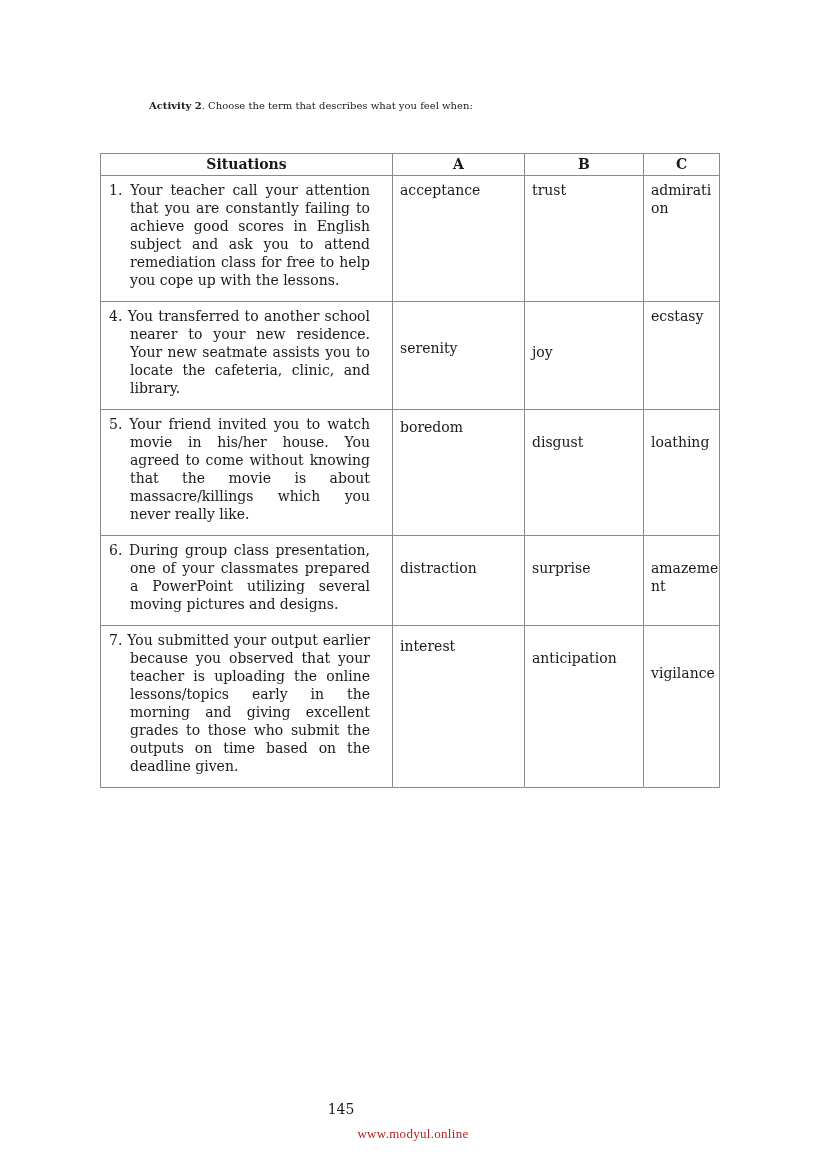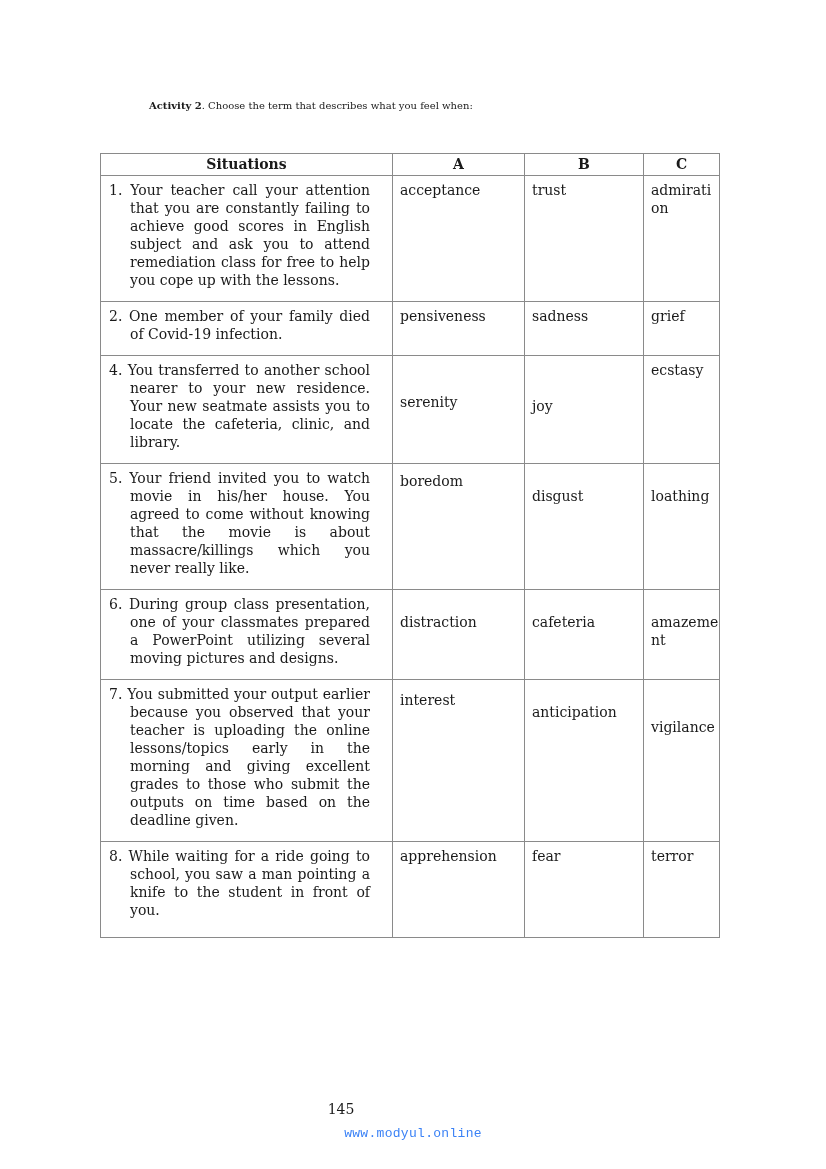--- a/index.html
+++ b/index.html
@@ -10,21 +10,21 @@
   table { position: absolute; left: 100px; top: 153px; width: 568px;
           border-collapse: collapse; font-size: 14px; line-height: 18px; table-layout: fixed; }
   td, th { border: 1px solid #8a8a8a; vertical-align: top; padding: 0; }
   th { font-weight: bold; text-align: center; height: 21px; line-height: 21px; font-size: 14px; }
   col.c0 { width: 292px; } col.c1 { width: 132px; } col.c2 { width: 119px; } col.c3 { width: 76px; }
   .sit { padding: 5px 22px 0 8px; text-align: justify; }
   .sit .txt { display: block; padding-left: 21px; text-indent: -21px; }
   .opt { padding: 5px 0 0 7px; word-break: break-all; }
   .pagenum { position: absolute; top: 1101px; left: 0; width: 682px; text-align: center; font-size: 14px; }
   .watermark { position: absolute; top: 1126px; left: 0; width: 826px; text-align: center;
-               font-family: Liberation Mono, monospace; font-size: 13px; color: #3b82f6; letter-spacing: 0.3px; }
+               font-family: Liberation Serif, serif; font-size: 13px; color: #b91c1c; letter-spacing: 0.3px; }
 </style>
 </head>
 <body>
 
 <div class="instruction">
   <b>Activity 2</b><span>. Choose the term that describes what you feel when:</span>
 </div>
 
 <table>
   <colgroup>
@@ -43,28 +43,20 @@
   </thead>
   <tbody>
     <tr style="height:126px">
       <td class="sit">
           <span class="txt">1. Your teacher call your attention that you are constantly failing to achieve good scores in English subject and ask you to attend remediation class for free to help you cope up with the lessons.</span>
         </td>
       <td class="opt">acceptance</td>
       <td class="opt">trust</td>
       <td class="opt">admiration</td>
     </tr>
-    <tr style="height:54px">
-      <td class="sit">
-          <span class="txt">2. One member of your family died of Covid-19 infection.</span>
-        </td>
-      <td class="opt">pensiveness</td>
-      <td class="opt">sadness</td>
-      <td class="opt">grief</td>
-    </tr>
     <tr style="height:108px">
       <td class="sit">
           <span class="txt">4. You transferred to another school nearer to your new residence. Your new seatmate assists you to locate the cafeteria, clinic, and library.</span>
         </td>
       <td class="opt" style="padding-top:37px">serenity</td>
       <td class="opt" style="padding-top:41px">joy</td>
       <td class="opt" style="">ecstasy</td>
     </tr>
     <tr style="height:126px">
       <td class="sit">
@@ -72,36 +64,28 @@
         </td>
       <td class="opt" style="padding-top:8px">boredom</td>
       <td class="opt" style="padding-top:23px">disgust</td>
       <td class="opt" style="padding-top:23px">loathing</td>
     </tr>
     <tr style="height:90px">
       <td class="sit">
           <span class="txt">6. During group class presentation, one of your classmates prepared a PowerPoint utilizing several moving pictures and designs.</span>
         </td>
       <td class="opt" style="padding-top:23px">distraction</td>
-      <td class="opt" style="padding-top:23px">cafeteria</td>
+      <td class="opt" style="padding-top:23px">surprise</td>
       <td class="opt" style="padding-top:23px">amazement</td>
     </tr>
     <tr style="height:162px">
       <td class="sit">
           <span class="txt">7. You submitted your output earlier because you observed that your teacher is uploading the online lessons/topics early in the morning and giving excellent grades to those who submit the outputs on time based on the deadline given.</span>
         </td>
       <td class="opt" style="padding-top:11px">interest</td>
       <td class="opt" style="padding-top:23px">anticipation</td>
       <td class="opt" style="padding-top:38px">vigilance</td>
     </tr>
-    <tr style="height:96px">
-      <td class="sit">
-          <span class="txt">8. While waiting for a ride going to school, you saw a man pointing a knife to the student in front of you.</span>
-        </td>
-      <td class="opt">apprehension</td>
-      <td class="opt">fear</td>
-      <td class="opt">terror</td>
-    </tr>
   </tbody>
 </table>
 
 <div class="pagenum">145</div>
 <div class="watermark">www.modyul.online</div>
 
 </body></html>

